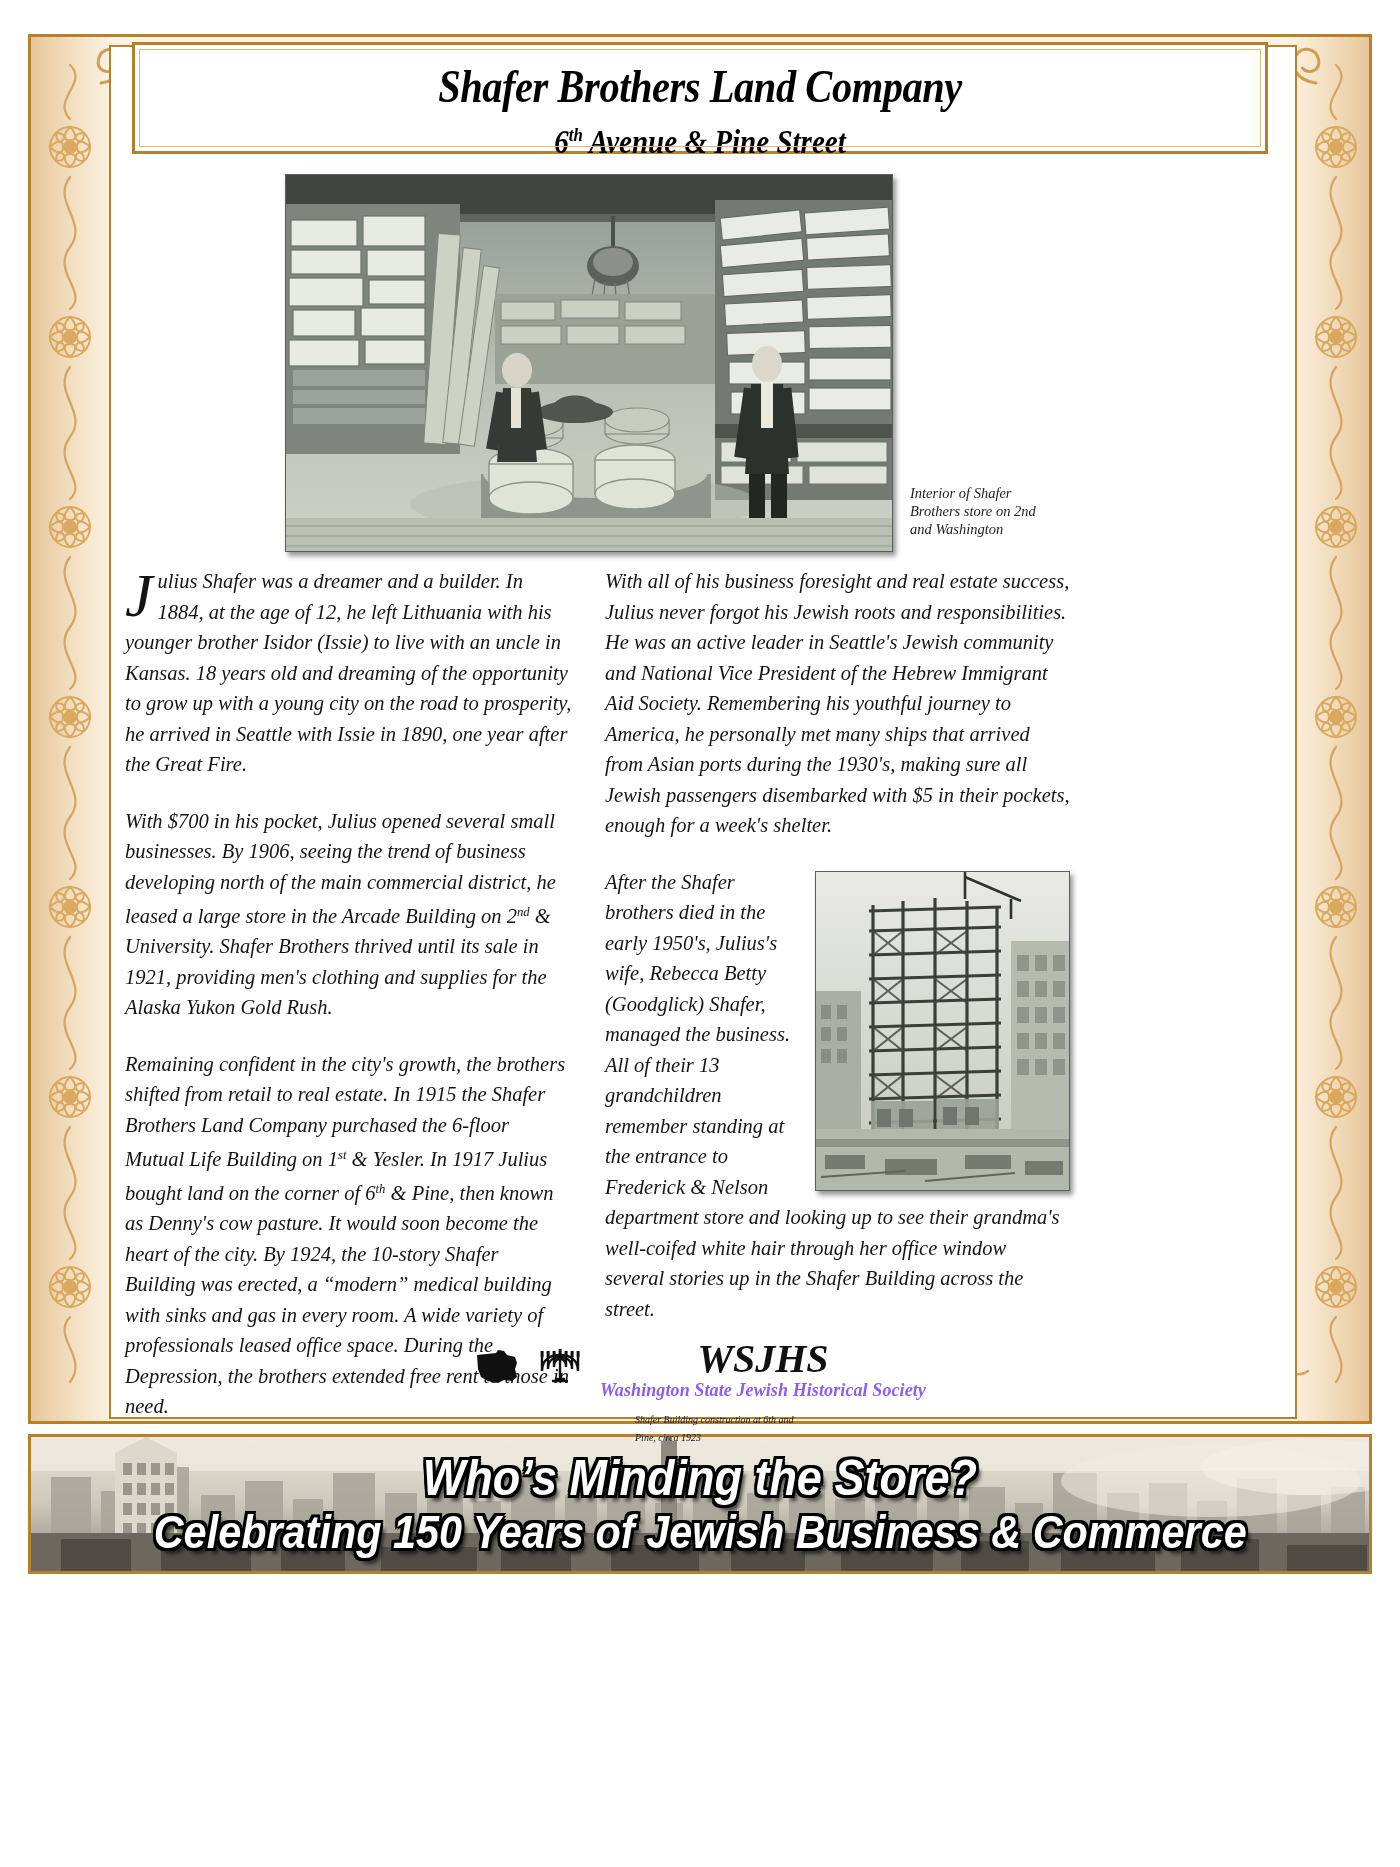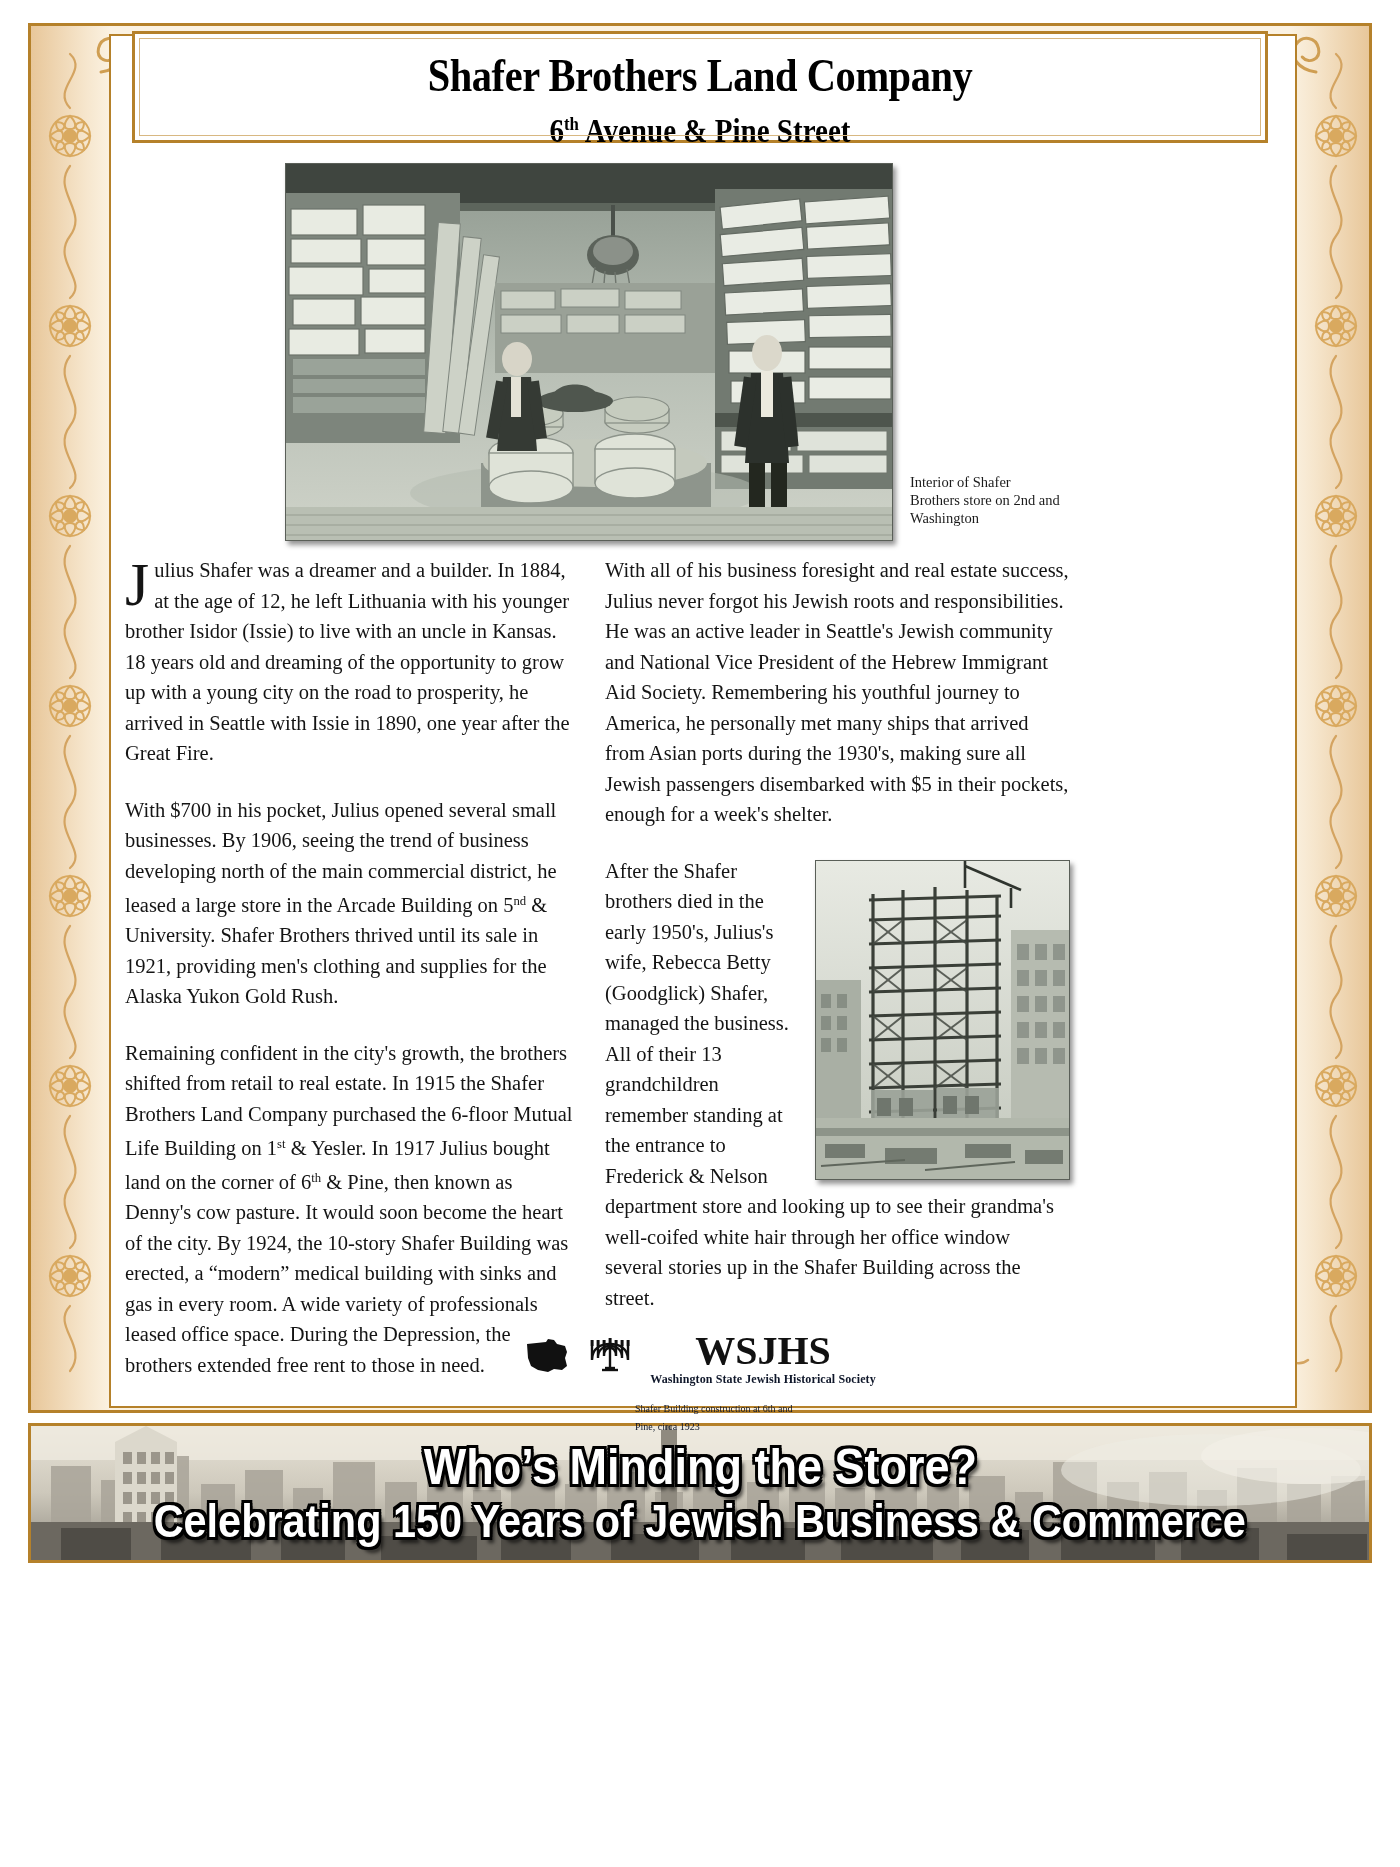--- a/index.html
+++ b/index.html
@@ -3,21 +3,21 @@
 <meta charset="utf-8">
 <style>
   html,body{margin:0;padding:0;}
   body{
     width:1400px;height:1867px;
     background:#ffffff;
     font-family:"Liberation Serif",serif;
     overflow:hidden;
   }
   .panel{
-    position:absolute;left:0;top:5px;width:1400px;height:1468px;
+    position:absolute;left:0;top:16px;width:1400px;height:1468px;font-style:italic;
   }
 
   
   .frame-outer{
     position:absolute;left:28px;top:18px;width:1344px;height:1390px;
     background:#f7e5c8;
     border:3px solid #b5812a;
     box-sizing:border-box;
   }
   .frame-grad{
@@ -130,21 +130,21 @@
     z-index:6;
   }
   .logo-inner{display:flex;align-items:center;gap:16px;}
   .logo-text{display:flex;flex-direction:column;align-items:center;line-height:1;}
   .logo-wsjhs{
     font-family:"Liberation Serif",serif;
     font-weight:bold;font-size:40px;letter-spacing:0px;color:#111;
   }
   .logo-full{
     font-family:"Liberation Serif",serif;
-    font-weight:bold;font-size:12px;letter-spacing:0.1px;color:#0f172a;
+    font-weight:bold;font-size:18px;letter-spacing:0.1px;color:#8b5cf6;
     margin-top:2px;
   }
 
   
   .banner{
     position:absolute;left:28px;top:1418px;width:1344px;height:140px;
     background:#3a3a36;
     border:3px solid #b5812a;
     box-sizing:border-box;
     overflow:hidden;
@@ -434,21 +434,21 @@
 
         <rect width="608" height="378" fill="none" stroke="#5a5f58" stroke-width="2"></rect>
       </svg>
     </div>
 
     <div class="photo-caption-top">Interior of Shafer Brothers store on 2nd and Washington</div>
 
     <div class="col col-left">
       <p><span class="dropcap">J</span><span>ulius Shafer was a dreamer and a builder. In 1884, at the age of 12, he left Lithuania with his younger brother Isidor (Issie) to live with an uncle in Kansas. 18 years old and dreaming of the opportunity to grow up with a young city on the road to prosperity, he arrived in Seattle with Issie in 1890, one year after the Great Fire.</span></p>
 
-      <p><span>With $700 in his pocket, Julius opened several small businesses. By 1906, seeing the trend of business developing north of the main commercial district, he leased a large store in the Arcade Building on 5</span><sup>nd</sup><span> &amp; University. Shafer Brothers thrived until its sale in 1921, providing men's clothing and supplies for the Alaska Yukon Gold Rush.</span></p>
+      <p><span>With $700 in his pocket, Julius opened several small businesses. By 1906, seeing the trend of business developing north of the main commercial district, he leased a large store in the Arcade Building on 2</span><sup>nd</sup><span> &amp; University. Shafer Brothers thrived until its sale in 1921, providing men's clothing and supplies for the Alaska Yukon Gold Rush.</span></p>
 
       <p><span>Remaining confident in the city's growth, the brothers shifted from retail to real estate. In 1915 the Shafer Brothers Land Company purchased the 6-floor Mutual Life Building on 1</span><sup>st</sup><span> &amp; Yesler. In 1917 Julius bought land on the corner of 6</span><sup>th</sup><span> &amp; Pine, then known as Denny's cow pasture. It would soon become the heart of the city. By 1924, the 10-story Shafer Building was erected, a “modern” medical building with sinks and gas in every room. A wide variety of professionals leased office space. During the Depression, the brothers extended free rent to those in need.</span></p>
     </div>
 
     <div class="col col-right">
       <p>With all of his business foresight and real estate success, Julius never forgot his Jewish roots and responsibilities. He was an active leader in Seattle's Jewish community and National Vice President of the Hebrew Immigrant Aid Society. Remembering his youthful journey to America, he personally met many ships that arrived from Asian ports during the 1930's, making sure all Jewish passengers disembarked with $5 in their pockets, enough for a week's shelter.</p>
 
       <p>
         <span class="photo-bldg">
           <svg width="255" height="320" viewBox="0 0 255 320">

